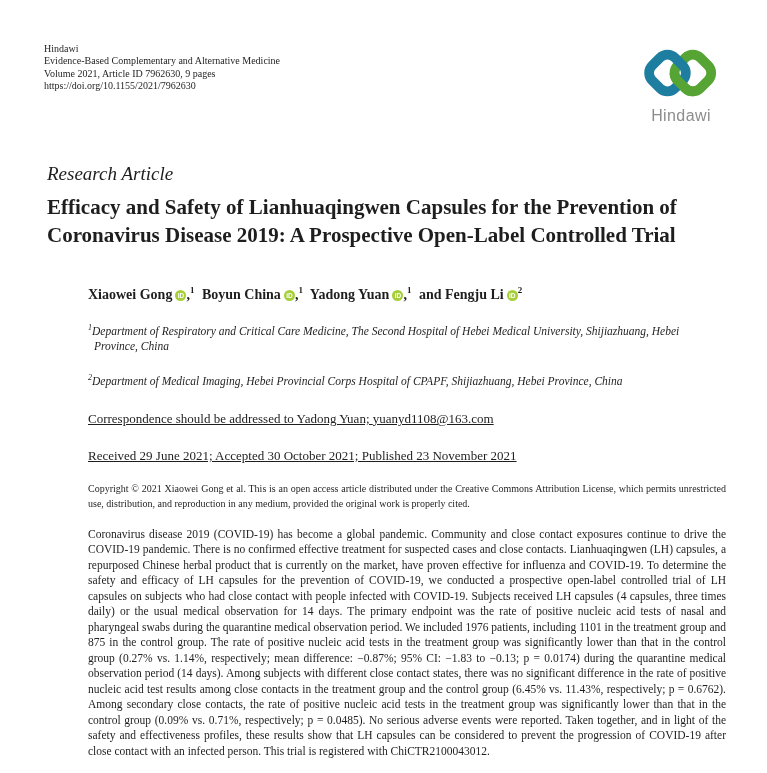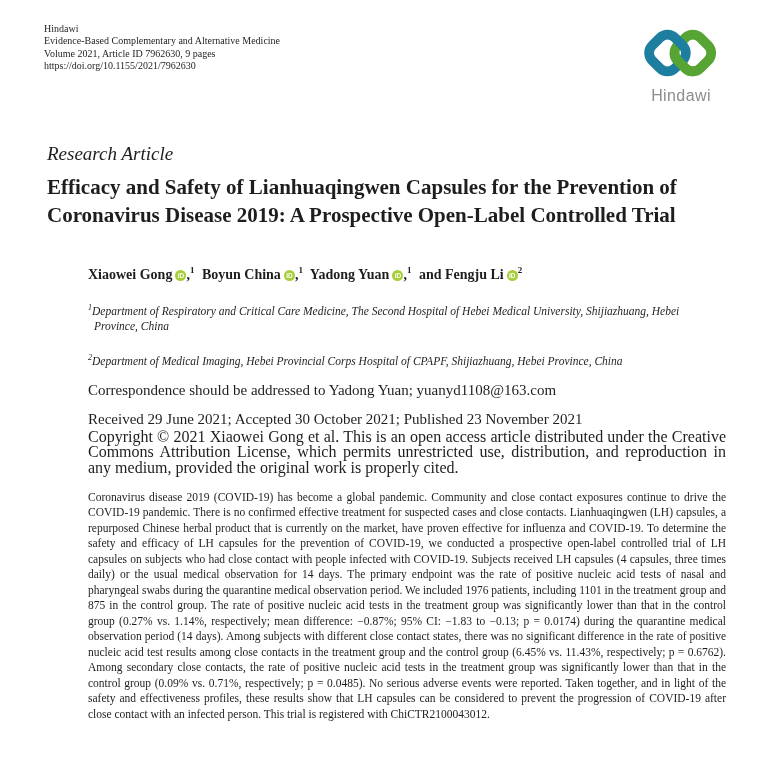--- a/index.html
+++ b/index.html
@@ -2,21 +2,21 @@
 <html><head>
 <meta charset="utf-8">
 <style>
   * { margin:0; padding:0; box-sizing:border-box; }
   html,body { background:#ffffff; }
   .page {
     width:767px; height:773px; background:#ffffff; overflow:hidden;
     font-family:"Liberation Serif", serif; color:#1e1e1e; position:relative;
   }
   
-  .header { display:flex; justify-content:space-between; align-items:flex-start; padding:20px 40px 0 44px; }
+  .header { display:flex; justify-content:space-between; align-items:flex-start; padding:40px 40px 0 44px; }
   .pub-lines { font-size:10px; line-height:12.3px; padding-top:3px; }
   .pub-lines p { white-space:nowrap; }
   .logo { display:flex; flex-direction:column; align-items:center; width:92px; }
   .logo-wordmark {
     font-family:"Liberation Sans", sans-serif; color:#8d8d8d;
     font-size:16px; letter-spacing:0.4px; margin-top:1px;
   }
   
   .article-type { font-style:italic; font-size:19px; margin:38px 40px 9px 47px; }
   .article-title {
@@ -33,22 +33,22 @@
     line-height:11px; text-align:center; vertical-align:1px; margin-left:3px; font-style:normal;
     cursor:pointer;
   }
   .au-sup { font-size:9px; vertical-align:super; line-height:0; }
   .affiliations { margin-top:13px; }
   .affiliation {
     font-style:italic; font-size:11.5px; line-height:15px;
     padding-left:6px; text-indent:-6px;margin-top:20px;
   }
   .affiliation sup { font-size:8px; line-height:0; }
-  .meta-line { font-size:15px; line-height:15px; margin-top:14px; }
-  .copyright { font-size:16px; line-height:15.3px; margin-top:2px; text-align:justify; }
+  .meta-line { font-size:13px; line-height:15px; margin-top:22px;text-decoration:underline; }
+  .copyright { font-size:10px; line-height:15.3px; margin-top:18px; text-align:justify; }
   .abstract { font-size:11.5px; line-height:15.5px; margin-top:15px; text-align:justify; }
   .email-link { color:#1e1e1e; text-decoration:none; cursor:pointer; }
 </style>
 </head>
 <body>
 
 <div class="page">
 
   <div class="header">
     <div class="pub-lines">

